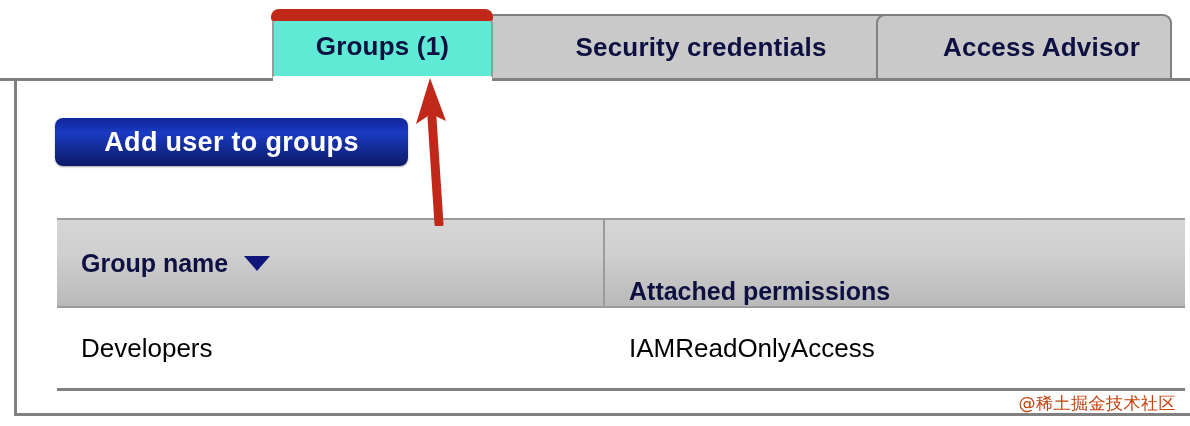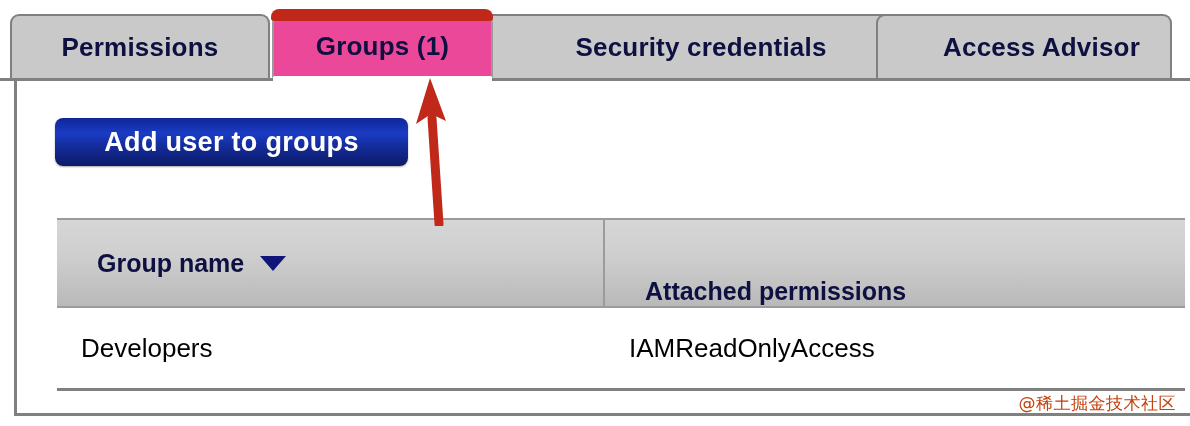--- a/index.html
+++ b/index.html
@@ -35,21 +35,21 @@
     background: #c9c9c9;
     color: #0d1040;
     font-size: 26px;
     font-weight: bold;
     display: flex;
     align-items: center;
     justify-content: center;
     letter-spacing: 0.2px;
   }
   .tab.active {
-    background: #ec4899;
+    background: #5eead4;
     border-color: #9a9a9a;
     border-bottom: 2px solid #ffffff;
     z-index: 4;
   }
   .tab-permissions { left: 10px;  width: 260px; }
   .tab-groups      { left: 272px; width: 221px; }
   .tab-security    { left: 484px; width: 434px; }
   .tab-advisor     { left: 876px; width: 296px; padding-left: 35px; }
 
   
@@ -134,21 +134,21 @@
     background: linear-gradient(180deg, #d6d6d6 0%, #cfcfcf 40%, #b9b9b9 100%);
     border-top: 2px solid #9b9b9b;
     border-bottom: 2px solid #9b9b9b;
   }
   .th {
     display: flex;
     align-items: center;
     color: #0d1040;
     font-size: 25px;
     font-weight: bold;
-    padding-left: 40px;
+    padding-left: 24px;
     box-sizing: border-box;
   }
   .th-group { width: 548px; border-right: 2px solid #9b9b9b; }
   .th-perms { flex: 1; align-items: flex-end; }
   .sort-caret {
     display: inline-block;
     margin-left: 16px;
     width: 0;
     height: 0;
     border-left: 13px solid transparent;
@@ -194,23 +194,20 @@
     letter-spacing: 0.5px;
     white-space: nowrap;
   }
 </style>
 </head>
 <body>
 
 <div class="tab-strip">
   <div class="tab-baseline"></div>
 
-  <div class="tab tab-permissions">
-    <span>Permissions</span>
-  </div>
 
   <div class="tab tab-security">
     <span>Security credentials</span>
   </div>
 
   <div class="tab tab-advisor">
     <span>Access Advisor</span>
   </div>
 
   <div class="tab-baseline-mask"></div>

